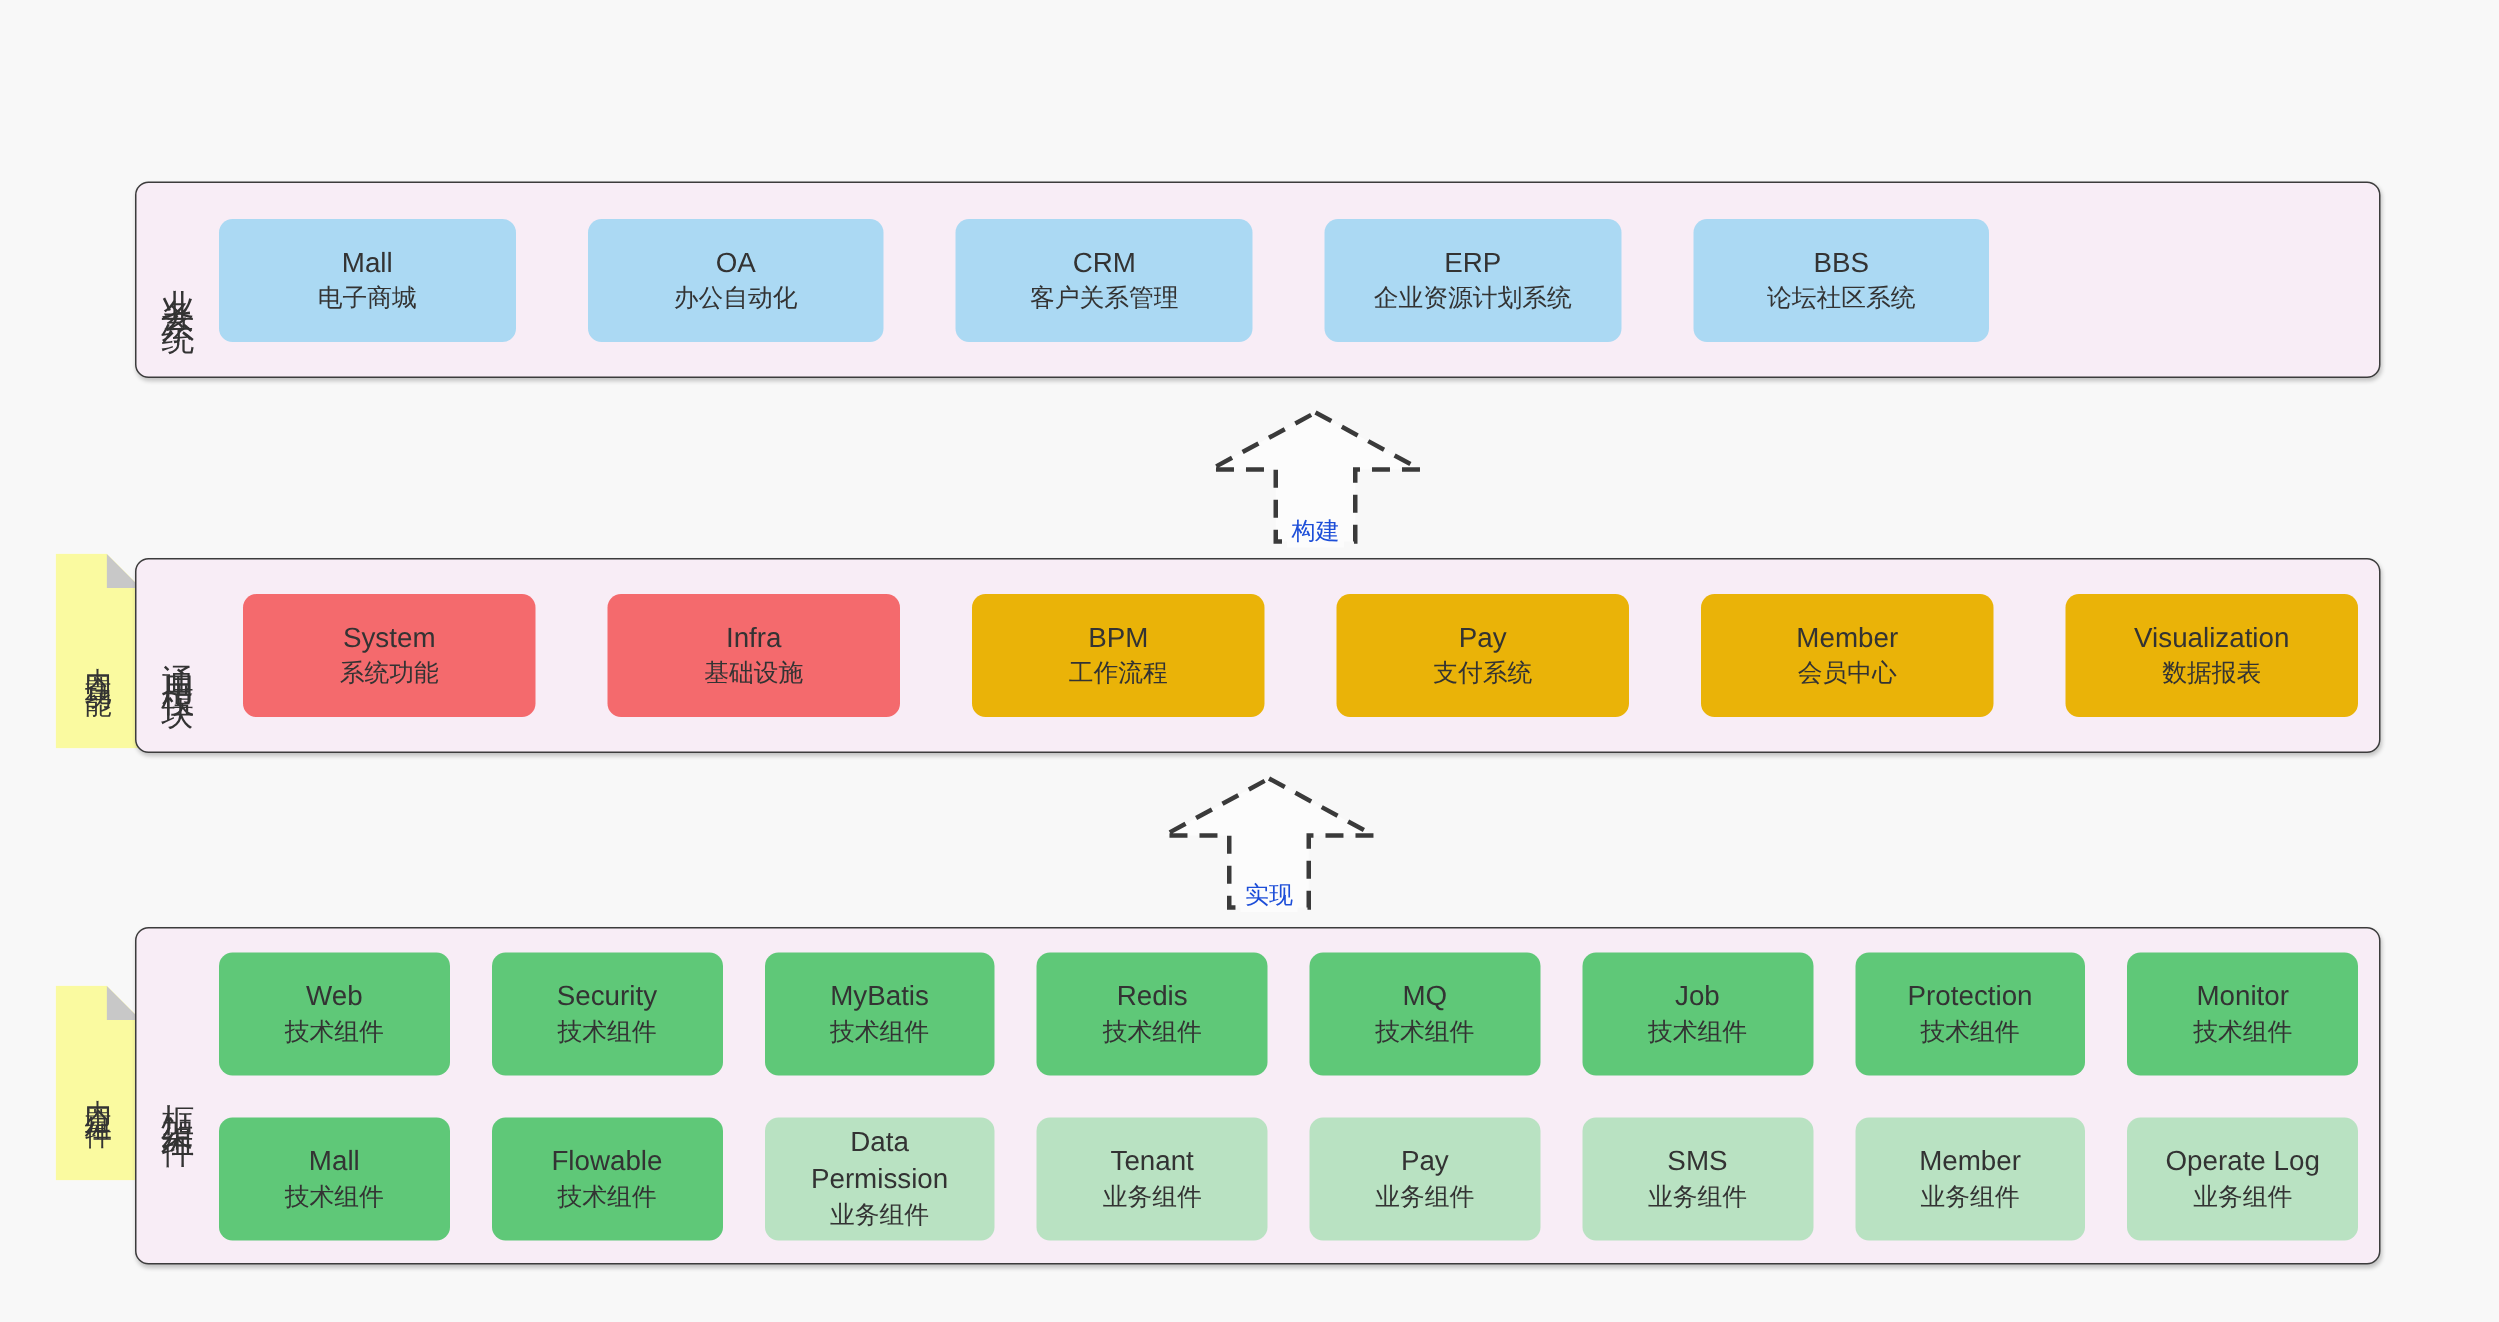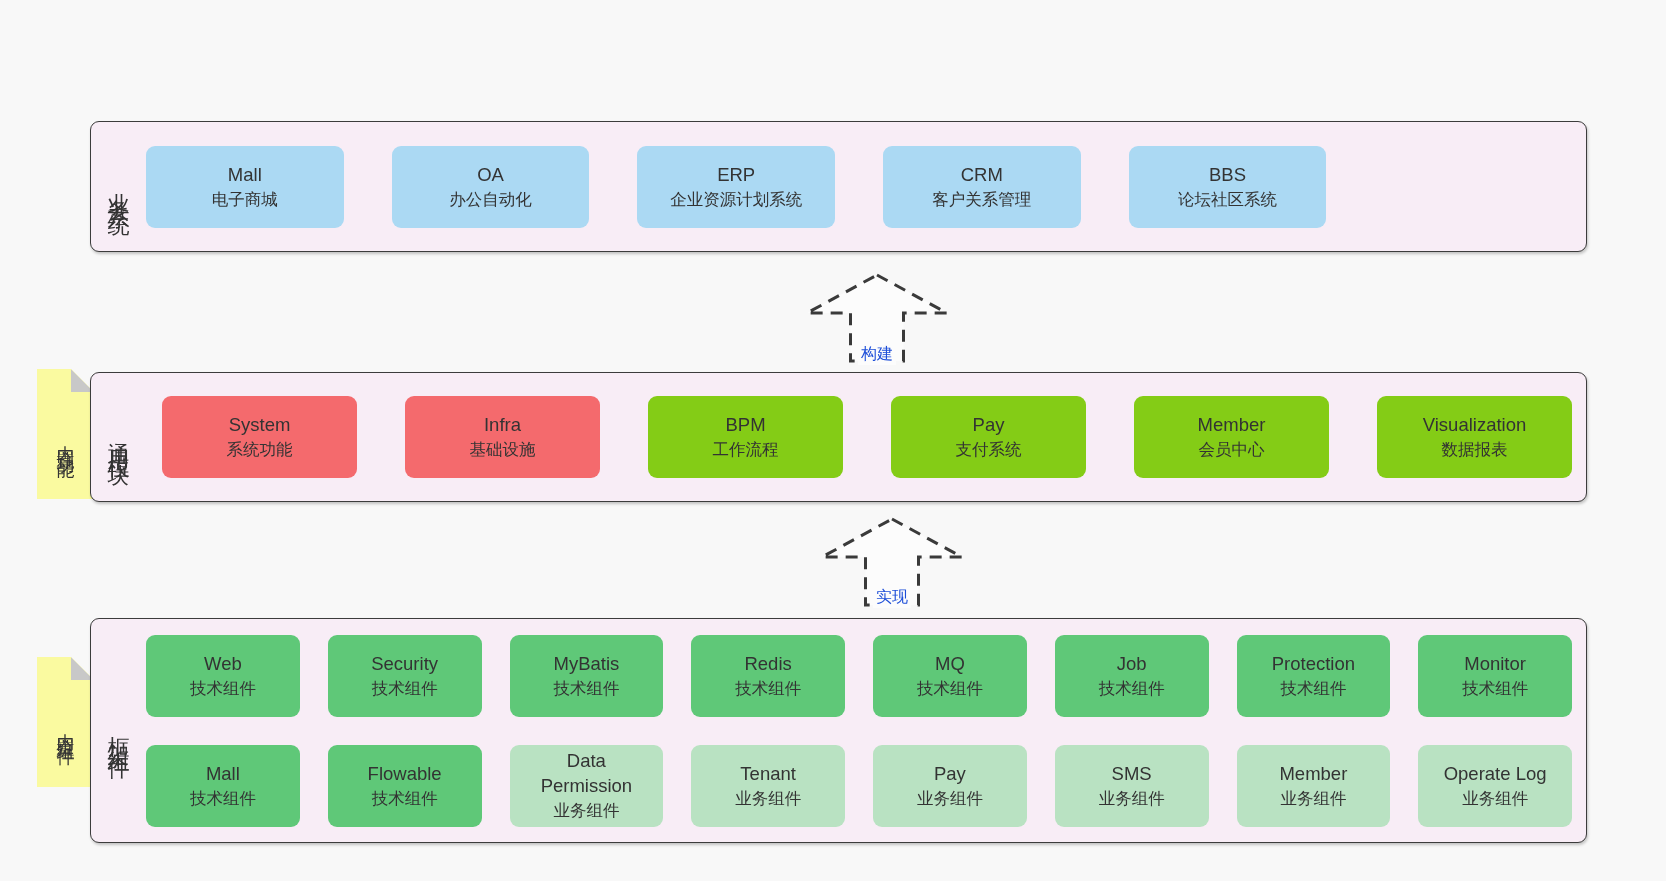--- a/index.html
+++ b/index.html
@@ -43,21 +43,21 @@
     height:82px;border-radius:9px;
     display:flex;flex-direction:column;align-items:center;justify-content:center;
     text-align:center;line-height:25px;
     padding:0 6px;box-sizing:border-box;
   }
   .box .en{font-size:18.5px;}
   .box .zh{font-size:16.5px;}
   .en-narrow{max-width:100px;}
   .blue{background:#abd9f3;}
   .red{background:#f46a6d;}
-  .pink{background:#84cc16;}
+  .pink{background:#eab308;}
   .green-dark{background:#5fc878;}
   .green-light{background:#b9e2c2;}
   
   .tab{
     position:absolute;left:37px;width:57px;height:130px;
     background:#fafaa0;z-index:1;
     clip-path:polygon(0 0,calc(100% - 23px) 0,100% 23px,100% 100%,0 100%);
     display:flex;align-items:center;justify-content:center;
   }
   .tab-1{top:369px;}
@@ -67,21 +67,21 @@
     background:#c8c8c8;
     clip-path:polygon(0 0,100% 100%,0 100%);
   }
   .tab-text{
     writing-mode:vertical-rl;text-orientation:upright;
     font-size:18px;letter-spacing:5px;color:#333;padding-top:14px;
   }
   
   .arrow{position:absolute;width:146px;z-index:1;}
   .arrow-1{left:804px;top:272px;height:92px;}
-  .arrow-2{left:819px;top:515px;height:94px;}
+  .arrow-2{left:773px;top:515px;height:94px;}
   .arrow svg{display:block;width:100%;height:100%;}
   .arrow-label{
     position:absolute;top:36px;left:50%;transform:translateX(-50%);
     background:#fcfcfc;padding:0 3px;
     font-size:16px;color:#1d4ed8;white-space:nowrap;margin-top:36px;
   }
 </style>
 </head>
 <body>
 
@@ -101,26 +101,26 @@
     <div class="layer-content">
       <div class="box blue">
         <div class="en">Mall</div>
         <div class="zh">电子商城</div>
       </div>
       <div class="box blue">
         <div class="en">OA</div>
         <div class="zh">办公自动化</div>
       </div>
       <div class="box blue">
+        <div class="en">CRM</div>
+        <div class="zh">客户关系管理</div>
+      </div>
+      <div class="box blue">
         <div class="en">ERP</div>
         <div class="zh">企业资源计划系统</div>
-      </div>
-      <div class="box blue">
-        <div class="en">CRM</div>
-        <div class="zh">客户关系管理</div>
       </div>
       <div class="box blue">
         <div class="en">BBS</div>
         <div class="zh">论坛社区系统</div>
       </div>
     </div>
   </section>
 
   <div class="arrow arrow-1">
     <svg viewBox="0 0 146 92">

